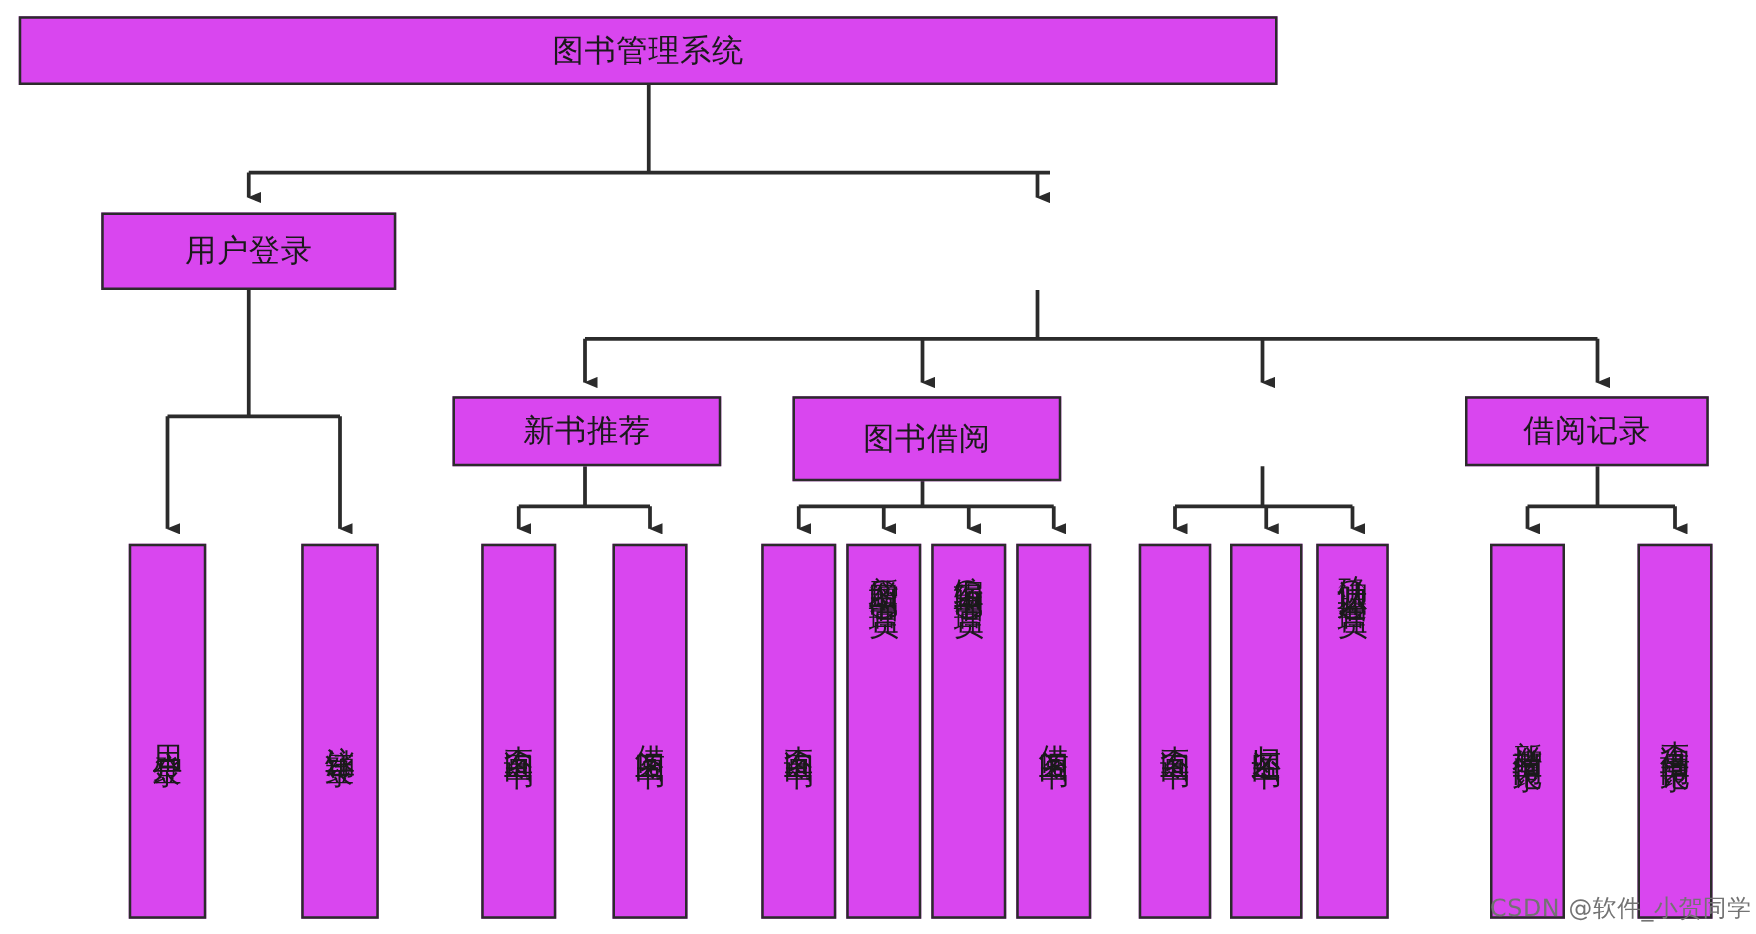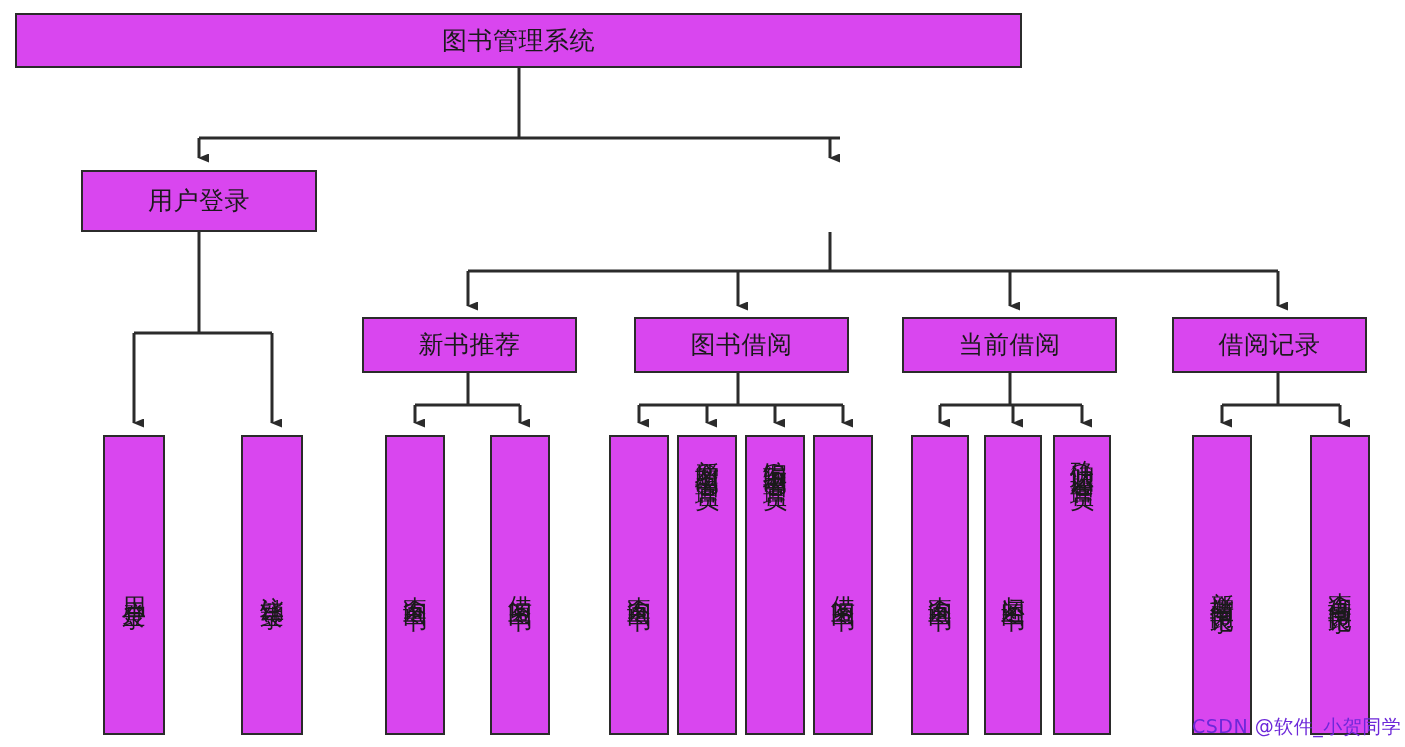--- a/index.html
+++ b/index.html
@@ -61,21 +61,21 @@
     letter-spacing: 4px;
     white-space: nowrap;
     line-height: 1;
   }
   .node.vertical.centered {
     align-items: center;
     padding-top: 0;
   }
   .watermark {
     position: absolute;
-    color: #6d28d9;
+    color: #737373;
     font-size: 19px;
     white-space: nowrap;
     z-index: 5;
     letter-spacing: 0.5px;
   }
 </style>
 </head>
 <body>
 
 <div id="diagram-root">
@@ -134,25 +134,22 @@
     <span class="node-label">图书管理系统</span>
   </div>
 
   <div class="node horizontal" style="left:81px; top:170px; width:236px; height:62px;">
     <span class="node-label">用户登录</span>
   </div>
 
   <div class="node horizontal" style="left:362px; top:317px; width:215px; height:56px;">
     <span class="node-label">新书推荐</span>
   </div>
-  <div class="node horizontal" style="left:634px; top:317px; width:215px; height:56px;">
+  <div class="node horizontal" style="left:634px; top:317px; width:215px; height:68px;">
     <span class="node-label">图书借阅</span>
-  </div>
-  <div class="node horizontal" style="left:902px; top:317px; width:215px; height:56px;">
-    <span class="node-label">当前借阅</span>
   </div>
   <div class="node horizontal" style="left:1172px; top:317px; width:195px; height:56px;">
     <span class="node-label">借阅记录</span>
   </div>
 
   <div class="node vertical centered" style="left:103px; top:435px; width:62px; height:300px;">
     <span class="node-label">用户登录</span>
   </div>
   <div class="node vertical centered" style="left:241px; top:435px; width:62px; height:300px;">
     <span class="node-label">注销登录</span>

